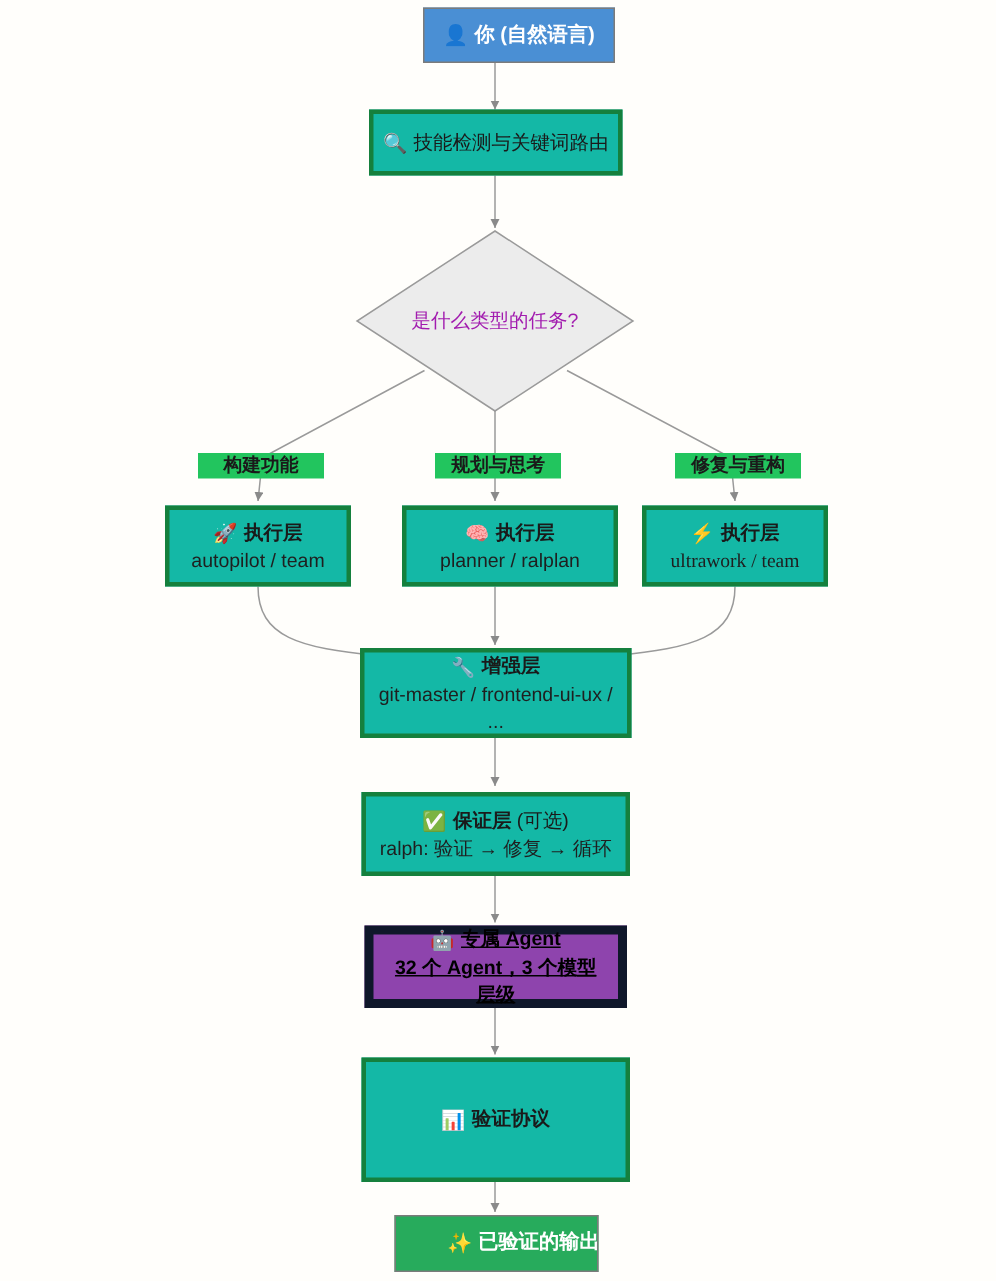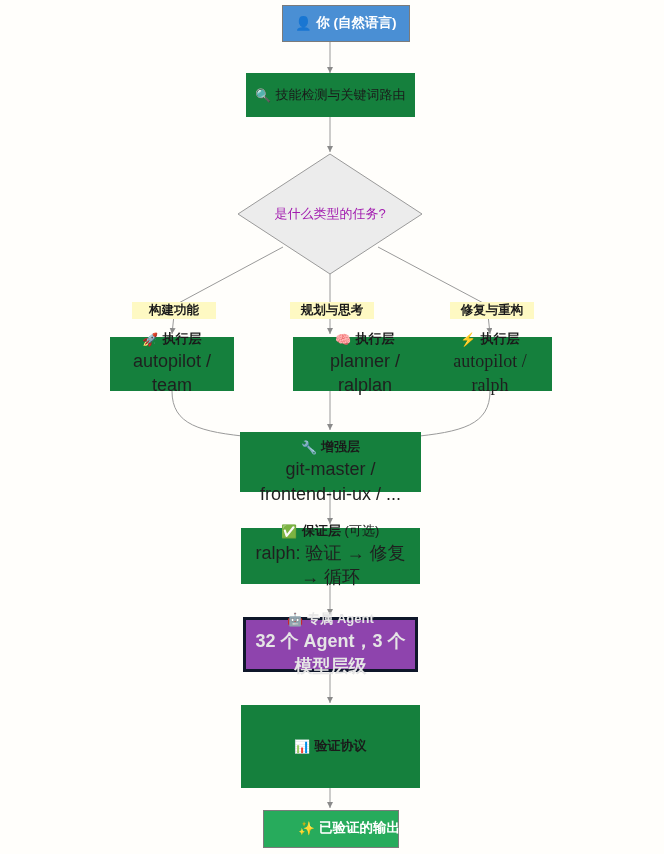--- a/index.html
+++ b/index.html
@@ -33,56 +33,57 @@
     position: absolute;
     box-sizing: border-box;
     display: flex;
     flex-direction: column;
     align-items: center;
     justify-content: center;
     text-align: center;
     line-height: 1.38;
   }
   .node-plain {
-    background: #15803d;
-    border: 6px solid #15803d;
+    background: #14b8a6;
+    border: 3px solid #15803d;
     color: #1a1a1a;
     font-size: 13px;
   }
   .node-blue {
     background: #4a8fd4;
     border: 1px solid #7b7b7b;
     color: #ffffff;
     font-size: 13.5px;
     font-weight: bold;
     margin-left: 16px;
   }
   .node-purple {
     background: #8e44ad;
-    border: 3px solid #0f172a;
-    color: #e5e5e5;
-    font-size: 13px;
-    font-weight: bold;
+    border: 6px solid #0f172a;
+    color: #000000;
+    font-size: 13px;
+    font-weight: bold;
+    text-decoration: underline;
   }
   .node-green {
     background: #27ab5c;
     border: 1px solid #7b7b7b;
     color: #ffffff;
     font-size: 13.5px;
     font-weight: bold;
   }
   .line1 {
     white-space: nowrap;
   }
   .line1 .title-strong {
     font-weight: bold;
   }
   .line2 {
     font-weight: normal;
-    font-size: 18px;
+    font-size: 13px;
     padding: 0 8px;
   }
   .node-plain .line2 {
     color: #1f1f1f;
   }
   .ico {
     display: inline-block;
     margin-right: 4px;
     vertical-align: -1px;
   }
@@ -102,21 +103,21 @@
     top: 0;
     white-space: nowrap;
   }
   .edge-label {
     position: absolute;
     font-size: 12.5px;
     font-weight: bold;
     color: #1a1a1a;
     white-space: nowrap;
     text-align: center;
-    background: #fef9c3;
+    background: #22c55e;
     padding: 0 2px;
   }
 </style>
 </head>
 <body>
 
 <div id="diagram">
 
   <svg class="edge-layer" viewBox="0 0 664 854" width="664" height="854">
     <defs>
@@ -163,32 +164,32 @@
   <div class="edge-label" style="left:290px; top:302px; width:80px;">规划与思考</div>
   <div class="edge-label" style="left:450px; top:302px; width:80px;">修复与重构</div>
 
   <div class="node node-plain" style="left:110px; top:337px; width:124px; height:54px;">
     <div class="line1">
       <span class="ico">🚀</span><span class="title-strong">执行层</span>
     </div>
     <div class="line2">autopilot / team</div>
   </div>
 
-  <div class="node node-plain" style="left:268px; top:337px; width:144px; height:54px;margin-left:25px;">
+  <div class="node node-plain" style="left:268px; top:337px; width:144px; height:54px;">
     <div class="line1">
       <span class="ico">🧠</span><span class="title-strong">执行层</span>
     </div>
     <div class="line2">planner / ralplan</div>
   </div>
 
   <div class="node node-plain" style="left:428px; top:337px; width:124px; height:54px;font-family:Liberation Serif, serif;">
     <div class="line1">
       <span class="ico">⚡</span><span class="title-strong">执行层</span>
     </div>
-    <div class="line2">autopilot / ralph</div>
+    <div class="line2">ultrawork / team</div>
   </div>
 
   <div class="node node-plain" style="left:240px; top:432px; width:181px; height:60px;justify-content:space-between;">
     <div class="line1">
       <span class="ico">🔧</span><span class="title-strong">增强层</span>
     </div>
     <div class="line2">git-master / frontend-ui-ux / ...</div>
   </div>
 
   <div class="node node-plain" style="left:241px; top:528px; width:179px; height:56px;">

